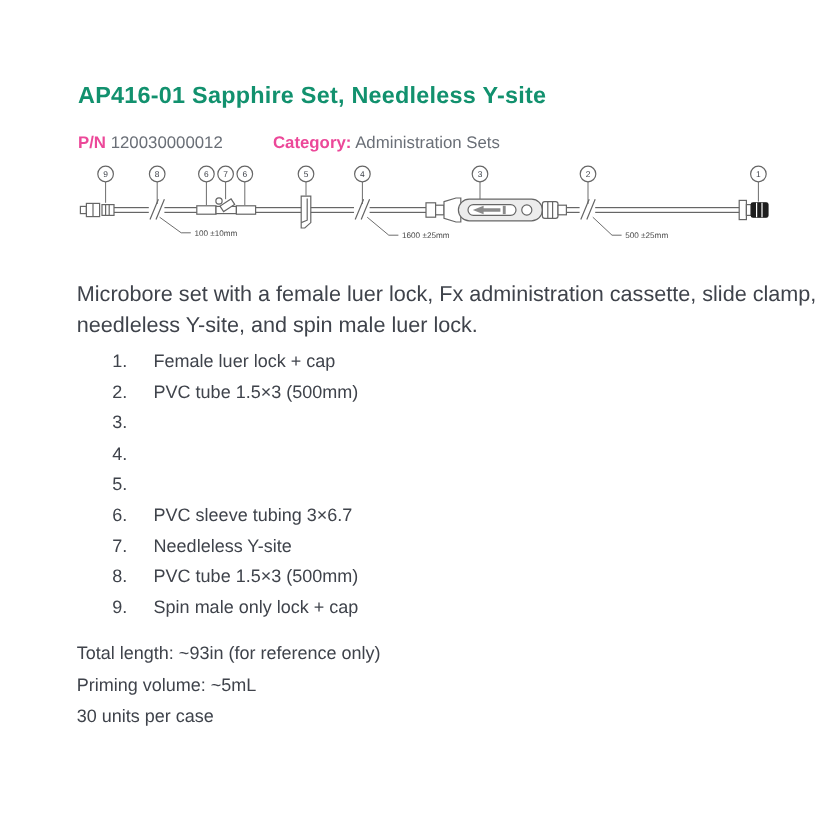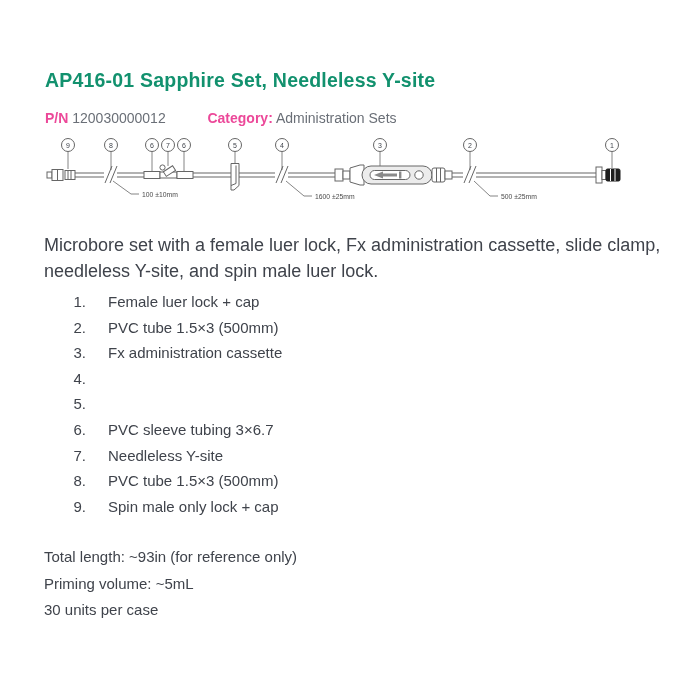--- a/index.html
+++ b/index.html
@@ -1,18 +1,18 @@
 <!DOCTYPE html>
 <html><head>
 <meta charset="utf-8">
 <style>
   html,body{margin:0;padding:0;background:#ffffff;}
   body{width:700px;height:700px;overflow:hidden;
        font-family:"Liberation Sans",sans-serif;color:#3F434B;}
-  .page{padding:68px 0 0 44px;width:620px;}
+  .page{padding:68px 0 0 64px;width:620px;}
 
   .title{font-size:19.5px;line-height:24px;font-weight:700;
          color:#12916E;margin:0 0 17px 1px;letter-spacing:.2px;}
 
   .meta{font-size:14px;line-height:18px;color:#6A6F77;margin:0 0 8px 1px;}
   .meta .lbl{font-weight:700;color:#ec4899;}
   .meta .sep{display:inline-block;width:34px;}
 
   .diagram{margin-left:-4px;}
   .diagram svg{display:block;}
@@ -25,21 +25,21 @@
   .leader{stroke:#666;stroke-width:.8;fill:none;}
 
   .description{font-size:18px;line-height:26px;margin:25px 0 0 0;width:620px;}
 
   .component-list{margin:5px 0 0 0;padding:0;list-style:none;font-size:15px;}
   .component-list li{line-height:25.6px;display:flex;}
   .component-list .num{display:inline-block;width:42px;text-align:right;
                        flex:0 0 42px;}
   .component-list .itm{margin-left:22px;}
 
-  .footer{margin-top:25px;font-size:15px;line-height:26.5px;}
+  .footer{margin-top:13px;font-size:15px;line-height:26.5px;}
   .footer div{margin:0;}
 </style>
 </head>
 <body>
 
 <div class="page">
 
   <h1 class="title">AP416-01 Sapphire Set, Needleless Y-site</h1>
 
   <p class="meta">
@@ -172,21 +172,20 @@
     <li>
         <span class="num">1.</span>
         <span class="itm">Female luer lock + cap</span>
       </li>
     <li>
         <span class="num">2.</span>
         <span class="itm">PVC tube 1.5×3 (500mm)</span>
       </li>
     <li>
         <span class="num">3.</span>
-        <span class="itm">Fx administration cassette</span>
       </li>
     <li>
         <span class="num">4.</span>
       </li>
     <li>
         <span class="num">5.</span>
       </li>
     <li>
         <span class="num">6.</span>
         <span class="itm">PVC sleeve tubing 3×6.7</span>

